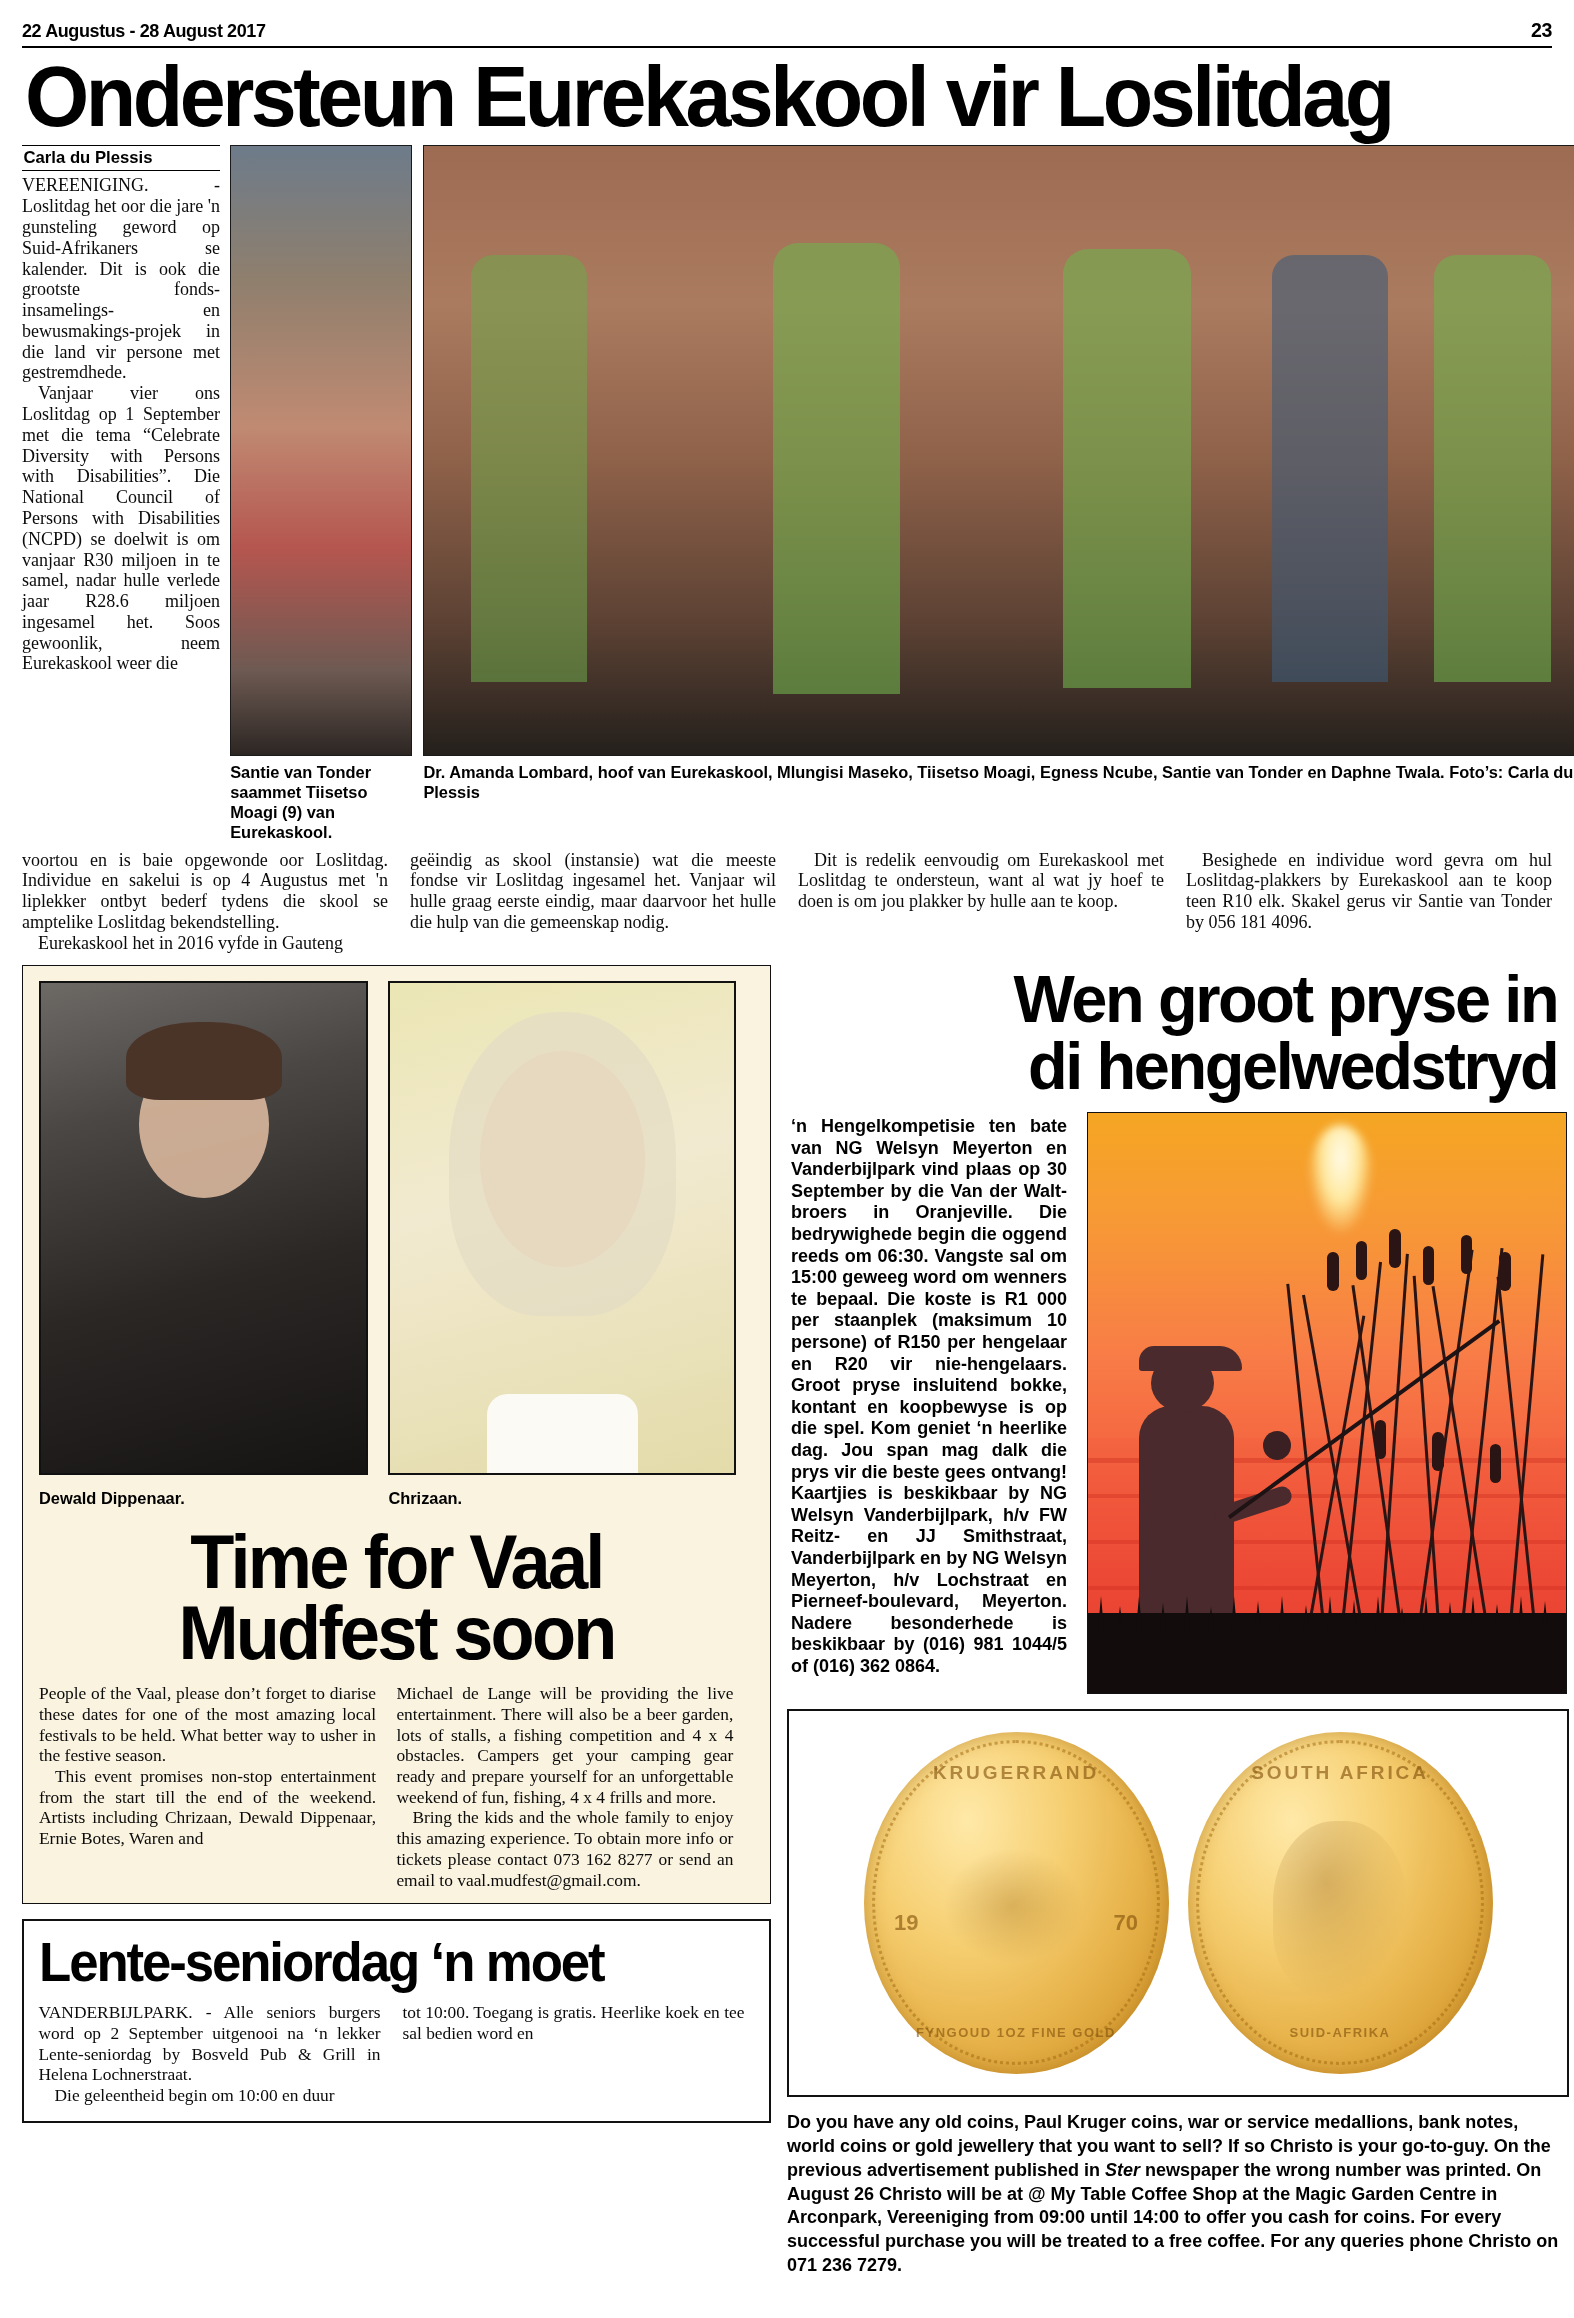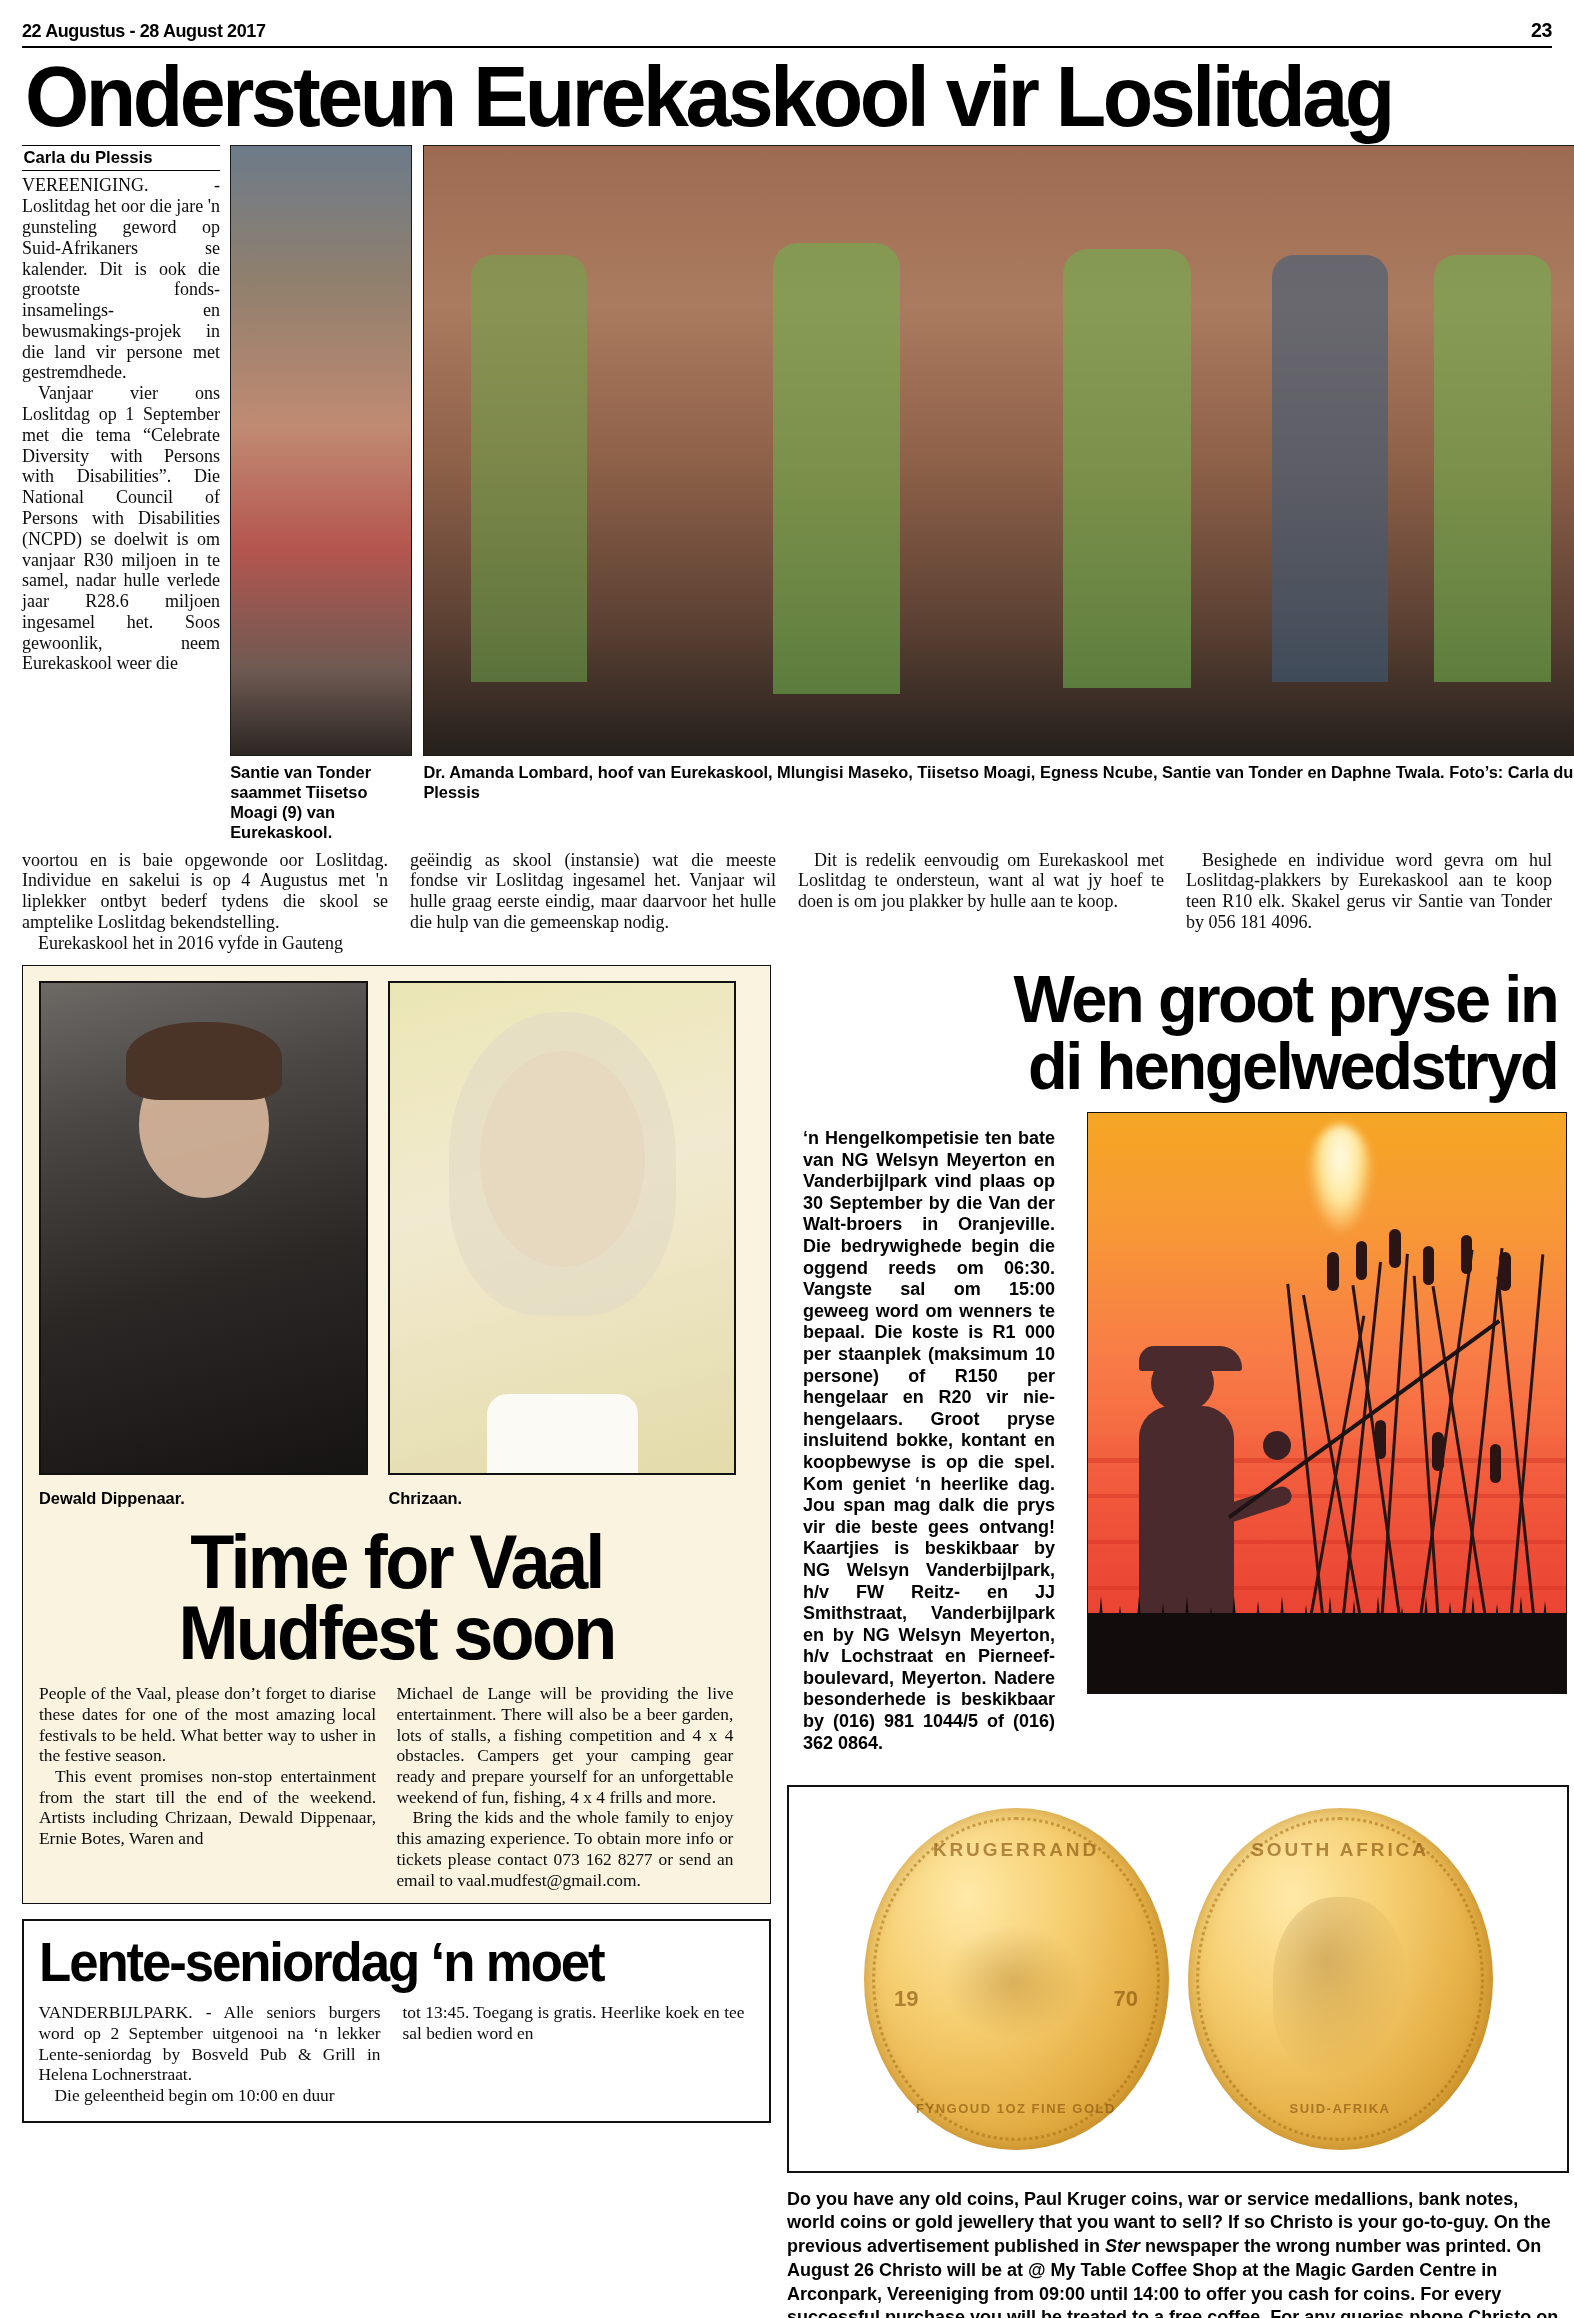--- a/index.html
+++ b/index.html
@@ -102,21 +102,21 @@
     font-size:67px; line-height:1.0; letter-spacing:-2.5px;
     text-align:right; margin:0 0 13px 0; transform:scaleX(0.97);
   }
   .wen-head .l2 { display:block; }
   .fish-wrap { display:flex; gap:16px; }
   .fish-txt { width:284px; flex:0 0 284px; }
   .bold-body {
     font-family:"Liberation Sans", sans-serif; font-weight:bold;
     font-size:18px; line-height:1.2; text-align:justify; color:#000;
   }
-  .bold-body p { margin:16px; }
+  .bold-body p { margin:4px; }
   .fish-img { width:480px; height:582px; border:1.5px solid #111; position:relative; overflow:hidden; }
 
   
   .sky { position:absolute; inset:0;
     background:linear-gradient(to bottom, #f5a623 0%, #f79a35 18%, #f87c47 42%, #f4613f 62%, #ee4b38 80%, #e8412f 100%); }
   .sun { position:absolute; left:46%; top:2%; width:65px; height:109px; border-radius:50%;
     background:radial-gradient(ellipse at 50% 30%, #fffbe8 0%, #ffe9a0 40%, rgba(250,190,60,0.0) 72%);
     filter:blur(4.4px); }
   .water { position:absolute; left:0; right:0; top:56%; bottom:0;
     background:linear-gradient(to bottom, rgba(240,90,60,.28), rgba(230,60,45,.5)); }
@@ -286,21 +286,21 @@
         <div class="lente-head">Lente-seniordag ‘n moet</div>
         <div class="lente-cols">
           <div>
             <div class="body-txt">
               <p class="first">VANDERBIJLPARK. - Alle seniors burgers word op 2 September uitgenooi na ‘n lekker Lente-seniordag by Bosveld Pub &amp; Grill in Helena Lochnerstraat.</p>
               <p>Die geleentheid begin om 10:00 en duur</p>
             </div>
           </div>
           <div>
             <div class="body-txt">
-              <p class="first">tot 13:45. Toegang is gratis. Heerlike koek en tee sal bedien word en</p>
+              <p class="first">tot 10:00. Toegang is gratis. Heerlike koek en tee sal bedien word en</p>
             </div>
           </div>
         </div>
       </div>
     </div>
 
     <div class="lower-right">
 
       <div class="wen-head">
         <span class="l2">Wen groot pryse in</span>

